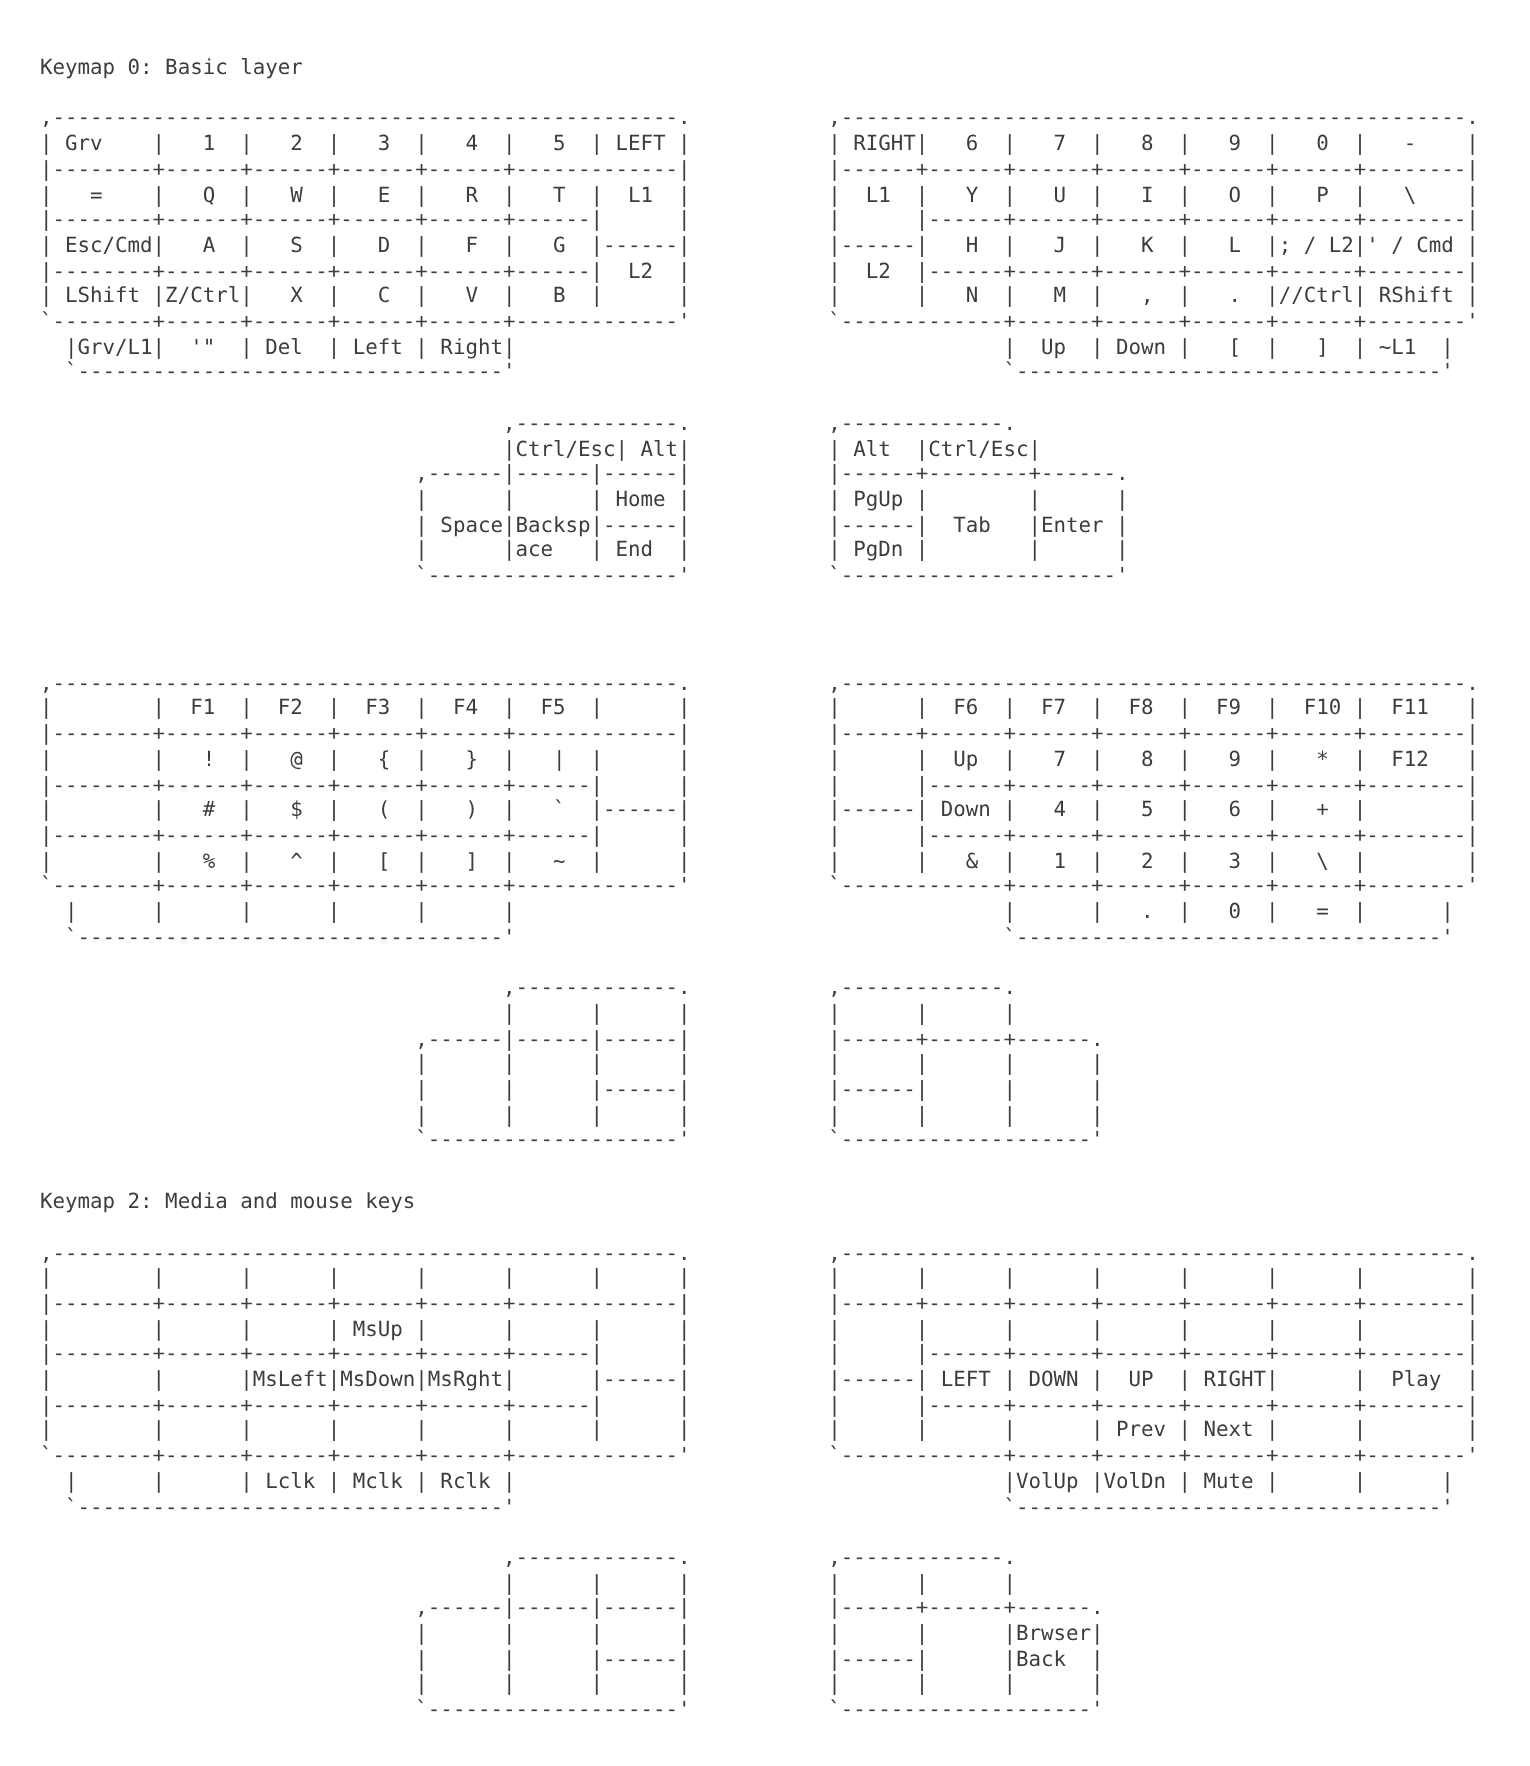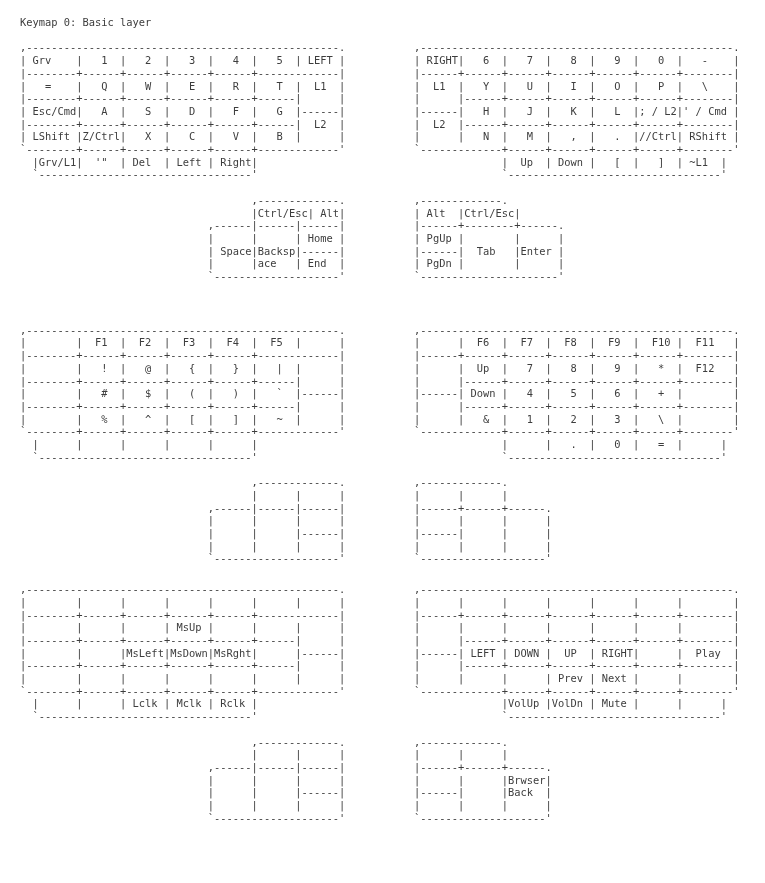--- a/index.html
+++ b/index.html
@@ -9,20 +9,21 @@
   }
   body {
     width: 765px;
     height: 883px;
     overflow: hidden;
     font-family: "DejaVu Sans Mono", "Liberation Mono", monospace;
     color: #3d3d3d;
   }
   .doc {
     padding: 16px 0 0 20px;
+    margin-top: 12px;
   }
   .keymap-section {
     margin: 0 0 41px 0;
   }
   .keymap-section:nth-of-type(2) {
     margin-bottom: 18px;
   }
   .keymap-section:nth-of-type(3) {
     margin-bottom: 0;
   }
@@ -86,20 +87,21 @@
                                      ,-------------.           ,-------------.
                                      |      |      |           |      |      |
                               ,------|------|------|           |------+------+------.
                               |      |      |      |           |      |      |      |
                               |      |      |------|           |------|      |      |
                               |      |      |      |           |      |      |      |
                               `--------------------'           `--------------------'</pre>
   </section>
 
   <section class="keymap-section">
+    <div class="keymap-title">Keymap 2: Media and mouse keys</div>
     <pre class="keymap-art">,--------------------------------------------------.           ,--------------------------------------------------.
 |        |      |      |      |      |      |      |           |      |      |      |      |      |      |        |
 |--------+------+------+------+------+-------------|           |------+------+------+------+------+------+--------|
 |        |      |      | MsUp |      |      |      |           |      |      |      |      |      |      |        |
 |--------+------+------+------+------+------|      |           |      |------+------+------+------+------+--------|
 |        |      |MsLeft|MsDown|MsRght|      |------|           |------| LEFT | DOWN |  UP  | RIGHT|      |  Play  |
 |--------+------+------+------+------+------|      |           |      |------+------+------+------+------+--------|
 |        |      |      |      |      |      |      |           |      |      |      | Prev | Next |      |        |
 `--------+------+------+------+------+-------------'           `-------------+------+------+------+------+--------'
   |      |      | Lclk | Mclk | Rclk |                                       |VolUp |VolDn | Mute |      |      |

